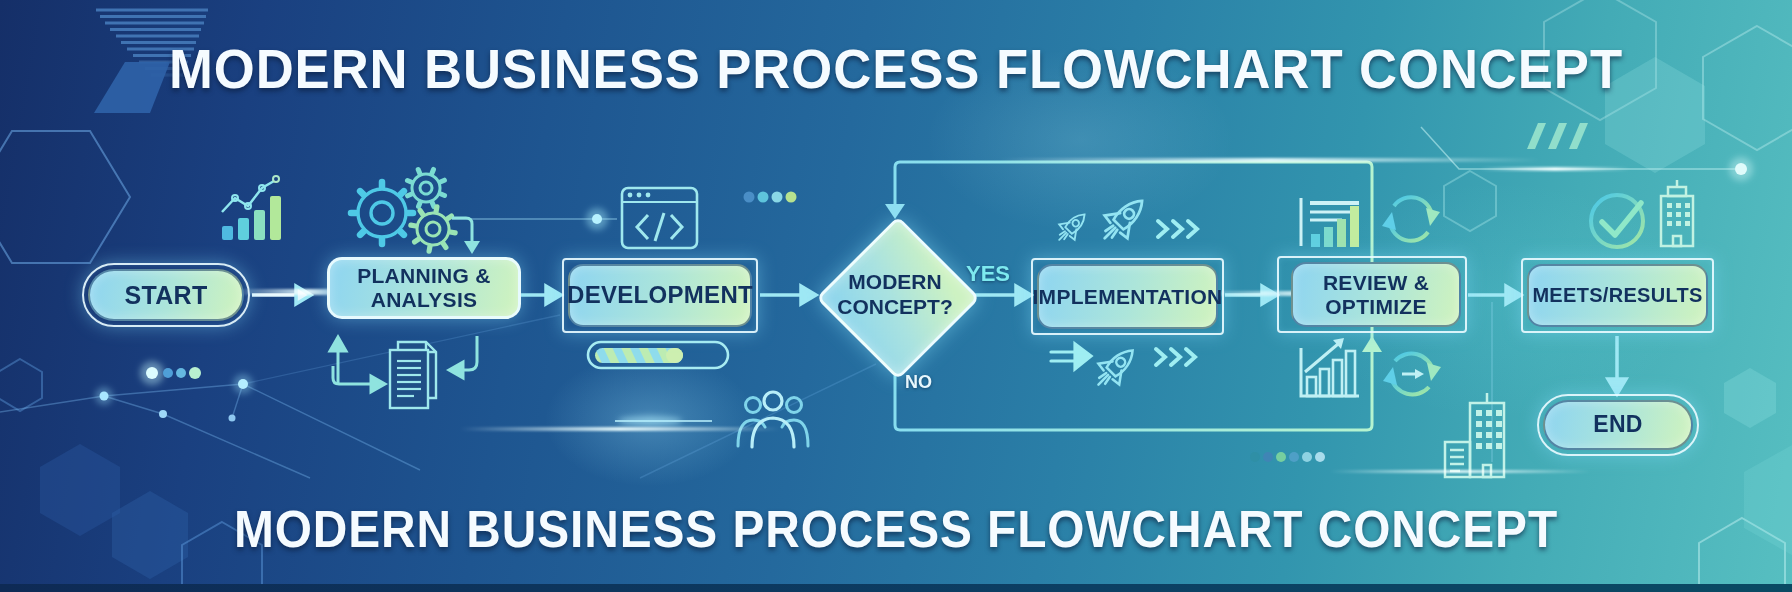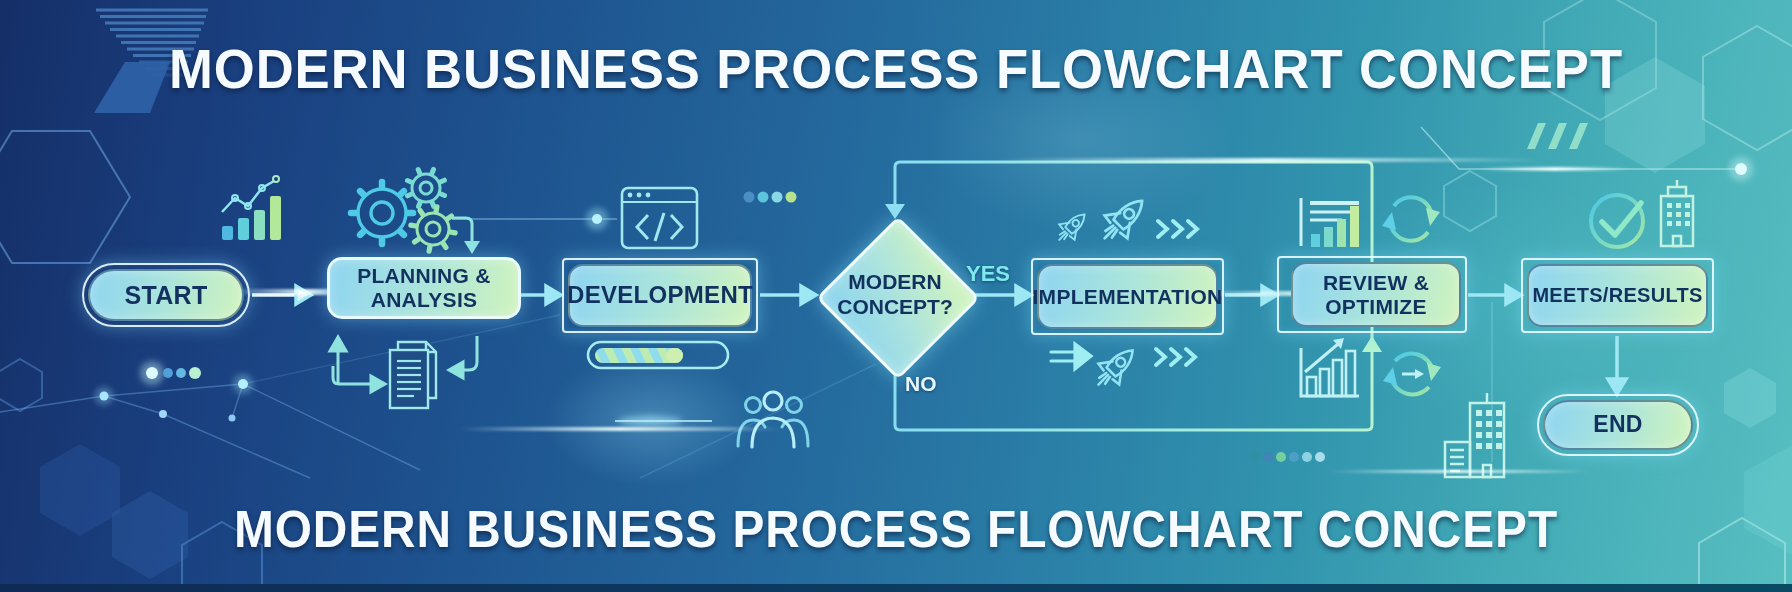--- a/index.html
+++ b/index.html
@@ -46,21 +46,21 @@
   
   #node-decision{left:817px;top:217px;width:156px;height:156px;z-index:4;}
   .diamond-shape{position:absolute;left:23px;top:23px;width:110px;height:110px;transform:rotate(45deg);
     border:3px solid rgba(238,253,255,.97);border-radius:8px;
     background:linear-gradient(200deg,#cdf2c2 12%,#a9e2e0 55%,#8fd6ec 92%);
     box-shadow:0 0 20px rgba(140,230,255,.45), inset 0 0 12px rgba(255,255,255,.4);}
   .diamond-label{position:absolute;inset:0;display:flex;flex-direction:column;align-items:center;
     justify-content:center;color:#12315e;font-weight:bold;font-size:21px;line-height:1.18;z-index:5;}
   .edge-label{position:absolute;z-index:5;font-weight:bold;text-shadow:0 1px 3px rgba(8,30,60,.5);}
   #yes-label{left:966px;top:261px;font-size:22px;color:#7de9ef;}
-  #no-label{left:905px;top:372px;font-size:21px;color:#e7f7fd;}
+  #no-label{left:905px;top:372px;font-size:18px;color:#e7f7fd;}
   #bottom-strip{position:absolute;left:0;bottom:0;width:100%;height:8px;z-index:6;
     background:linear-gradient(90deg,#0e2a55,#0c3f63 60%,#0a4a63);}
 </style>
 </head>
 <body>
 
 <div id="canvas">
 
   <svg class="deco" width="1792" height="592" viewBox="0 0 1792 592">
     <defs>

